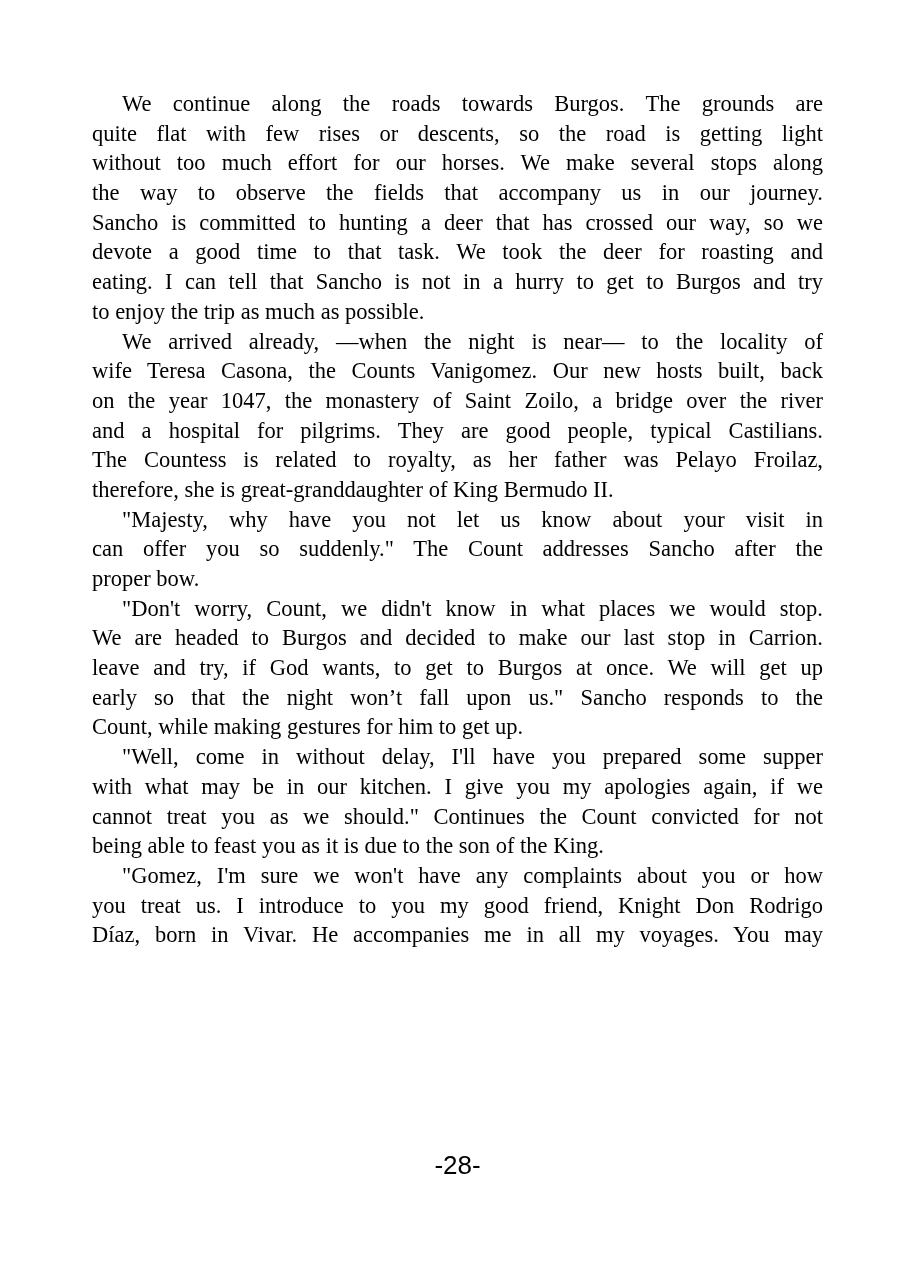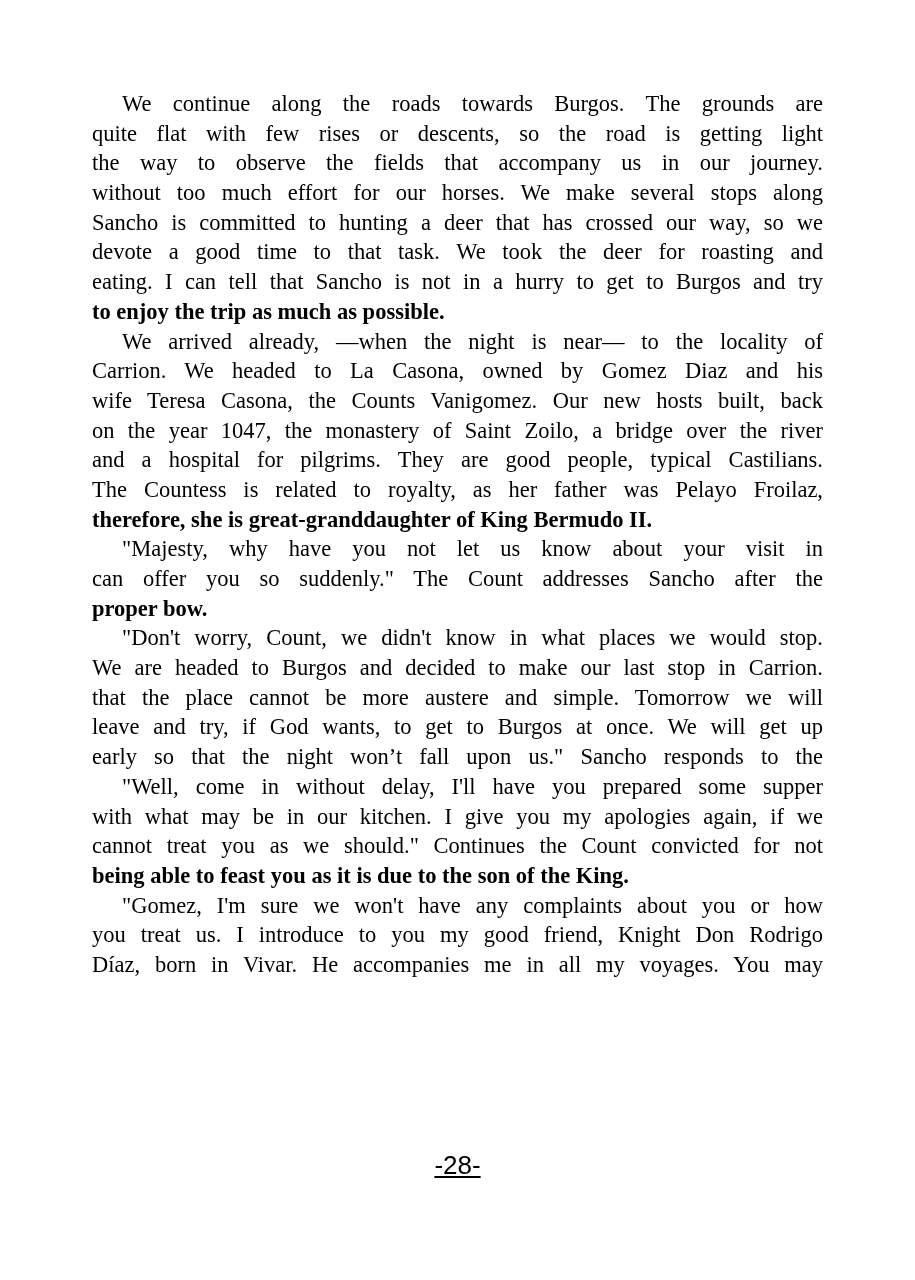--- a/index.html
+++ b/index.html
@@ -41,70 +41,67 @@
     text-align: justify;
     text-align-last: justify;
     white-space: normal;
     overflow: visible;
   }
   .line.first {
     text-indent: 30px;
   }
   .line.lastline {
     text-align-last: left;
-    font-weight: bold;
   }
   .page-number {
     position: absolute;
     left: 0;
     top: 1150px;
     width: 915px;
     text-align: center;
     font-family: "Liberation Sans", "DejaVu Sans", sans-serif;
     font-size: 26px;
     line-height: 30px;
     color: #000000;
-    text-decoration: underline;
   }
 </style>
 </head>
 <body>
 
 <div class="page">
   <div class="text-block">
       <div class="paragraph">
         <div class="line first">We continue along the roads towards Burgos. The grounds are</div>
         <div class="line">quite flat with few rises or descents, so the road is getting light</div>
+        <div class="line">without too much effort for our horses. We make several stops along</div>
         <div class="line">the way to observe the fields that accompany us in our journey.</div>
-        <div class="line">without too much effort for our horses. We make several stops along</div>
         <div class="line">Sancho is committed to hunting a deer that has crossed our way, so we</div>
         <div class="line">devote a good time to that task. We took the deer for roasting and</div>
         <div class="line">eating. I can tell that Sancho is not in a hurry to get to Burgos and try</div>
         <div class="line lastline">to enjoy the trip as much as possible.</div>
       </div>
       <div class="paragraph">
         <div class="line first">We arrived already, —when the night is near— to the locality of</div>
-        <div class="line">Carrion. We headed to La Casona, owned by Gomez Diaz and his</div>
         <div class="line">wife Teresa Casona, the Counts Vanigomez. Our new hosts built, back</div>
         <div class="line">on the year 1047, the monastery of Saint Zoilo, a bridge over the river</div>
         <div class="line">and a hospital for pilgrims. They are good people, typical Castilians.</div>
         <div class="line">The Countess is related to royalty, as her father was Pelayo Froilaz,</div>
         <div class="line lastline">therefore, she is great-granddaughter of King Bermudo II.</div>
       </div>
       <div class="paragraph">
         <div class="line first">"Majesty, why have you not let us know about your visit in</div>
         <div class="line">can offer you so suddenly." The Count addresses Sancho after the</div>
         <div class="line lastline">proper bow.</div>
       </div>
       <div class="paragraph">
         <div class="line first">"Don't worry, Count, we didn't know in what places we would stop.</div>
         <div class="line">We are headed to Burgos and decided to make our last stop in Carrion.</div>
-        <div class="line">that the place cannot be more austere and simple. Tomorrow we will</div>
         <div class="line">leave and try, if God wants, to get to Burgos at once. We will get up</div>
         <div class="line">early so that the night won’t fall upon us." Sancho responds to the</div>
+        <div class="line lastline">Count, while making gestures for him to get up.</div>
       </div>
       <div class="paragraph">
         <div class="line first">"Well, come in without delay, I'll have you prepared some supper</div>
         <div class="line">with what may be in our kitchen. I give you my apologies again, if we</div>
         <div class="line">cannot treat you as we should." Continues the Count convicted for not</div>
         <div class="line lastline">being able to feast you as it is due to the son of the King.</div>
       </div>
       <div class="paragraph">
         <div class="line first">"Gomez, I'm sure we won't have any complaints about you or how</div>
         <div class="line">you treat us. I introduce to you my good friend, Knight Don Rodrigo</div>

